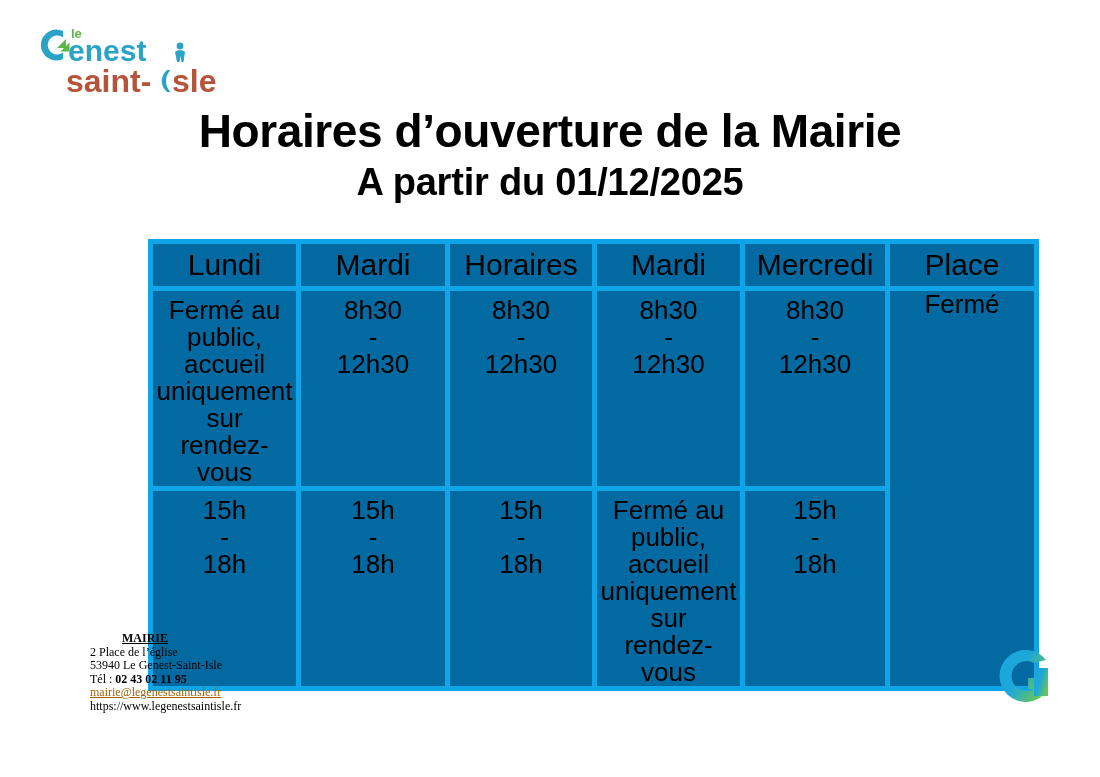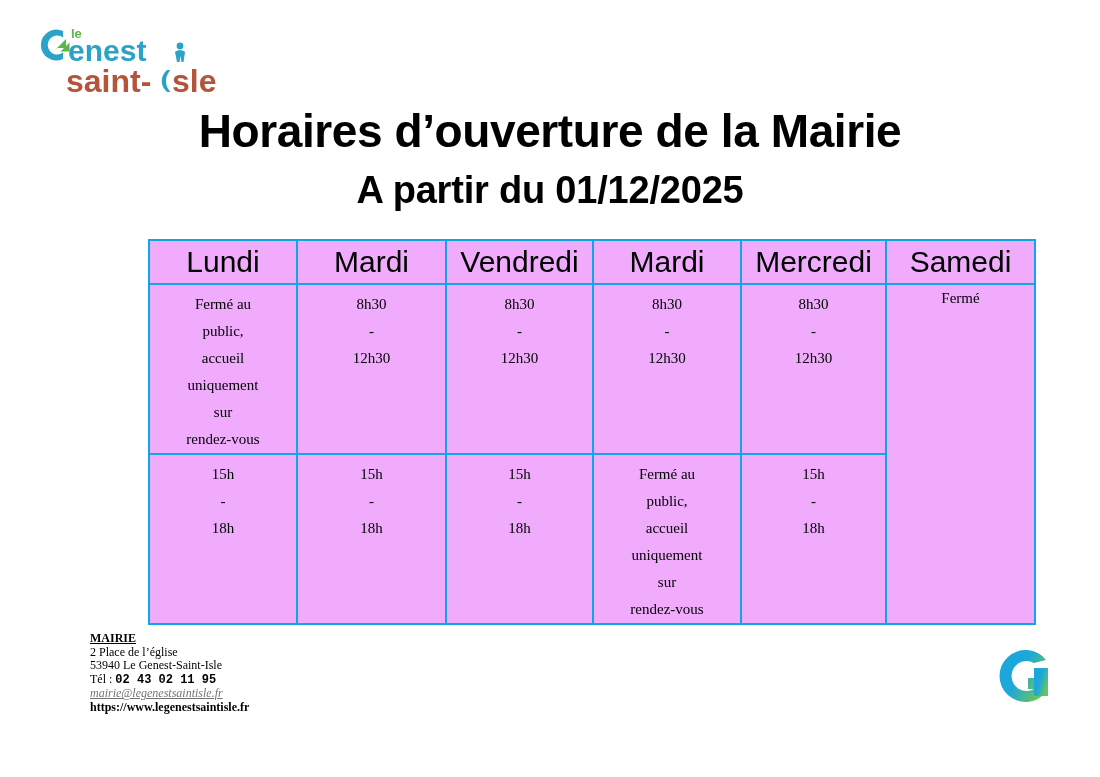--- a/index.html
+++ b/index.html
@@ -41,54 +41,54 @@
     line-height: 54px;
     letter-spacing: -0.4px;
     white-space: nowrap;
   }
   .doc-subtitle {
     font-family: "Liberation Sans Narrow", "Liberation Sans", sans-serif;
     font-weight: bold;
     font-size: 38px;
     line-height: 44px;
     letter-spacing: -0.2px;
-    margin-top: 10px;
+    margin-top: 2px;
     white-space: nowrap;
   }
 
   
   .schedule-table {
     position: absolute;
     left: 148px;
     top: 239px;
     width: 888px;
     border-collapse: collapse;
     table-layout: fixed;
   }
   .schedule-table td,
   .schedule-table th {
-    border: 2px solid #0ea5e9;
+    border: 5px solid #0ea5e9;
     padding: 0;
     vertical-align: top;
-    background: #f0abfc;
+    background: #0369a1;
   }
   .schedule-table th {
     height: 42px;
     font-weight: normal;
     font-size: 30px;
     line-height: 40px;
     text-align: center;
     vertical-align: middle;
     font-family: "Liberation Sans", sans-serif;
   }
   .cell-text {
-    font-size: 15px;
+    font-size: 26px;
     line-height: 27px;
     text-align: center;
-    font-family: Liberation Serif, serif;
+    font-family: Liberation Sans, sans-serif;
     white-space: pre-line;
   }
   .row-morning td { height: 165px; }
   .row-afternoon td { height: 165px; }
   .row-morning .cell-text { padding-top: 6px; }
   .row-afternoon .cell-text { padding-top: 6px; }
   .sat-cell {
     vertical-align: middle;
     margin-left: 37px;
   }
@@ -110,30 +110,30 @@
     left: 90px;
     top: 632px;
     font-family: "Liberation Serif", serif;
     font-size: 12px;
     line-height: 13.6px;
     color: #000000;
   }
   .footer-address .f-bold-ul {
     font-weight: bold;
     text-decoration: underline;
+    margin-left: 32px;
   }
   .footer-address .f-line { white-space: nowrap; }
-  .footer-address .f-phone { font-weight: bold; font-family: Liberation Mono, monospace; }
+  .footer-address .f-phone { font-weight: bold; }
   .footer-address .f-mail {
-    color: #737373;
+    color: #a16207;
     text-decoration: underline;
     cursor: pointer;
-    font-style: italic;
-  }
-  .footer-address .f-url { font-weight: bold; }
+  }
+  .footer-address .f-url { font-weight: normal; }
 
   
   .footer-gmark {
     position: absolute;
     left: 990px;
     top: 638px;
     width: 76px;
     height: 76px;
   }
 </style>
@@ -178,24 +178,24 @@
       <col class="col-mardi">
       <col class="col-mercredi">
     <col class="col-jeudi">
       <col class="col-vendredi">
       <col class="col-samedi">
   </colgroup>
   <thead>
     <tr>
       <th>Lundi</th>
       <th>Mardi</th>
-      <th>Vendredi</th>
+      <th>Horaires</th>
       <th>Mardi</th>
       <th>Mercredi</th>
-      <th>Samedi</th>
+      <th>Place</th>
     </tr>
   </thead>
   <tbody>
     <tr class="row-morning">
       <td>
         <div class="cell-text">Fermé au
 public,
 accueil
 uniquement
 sur

